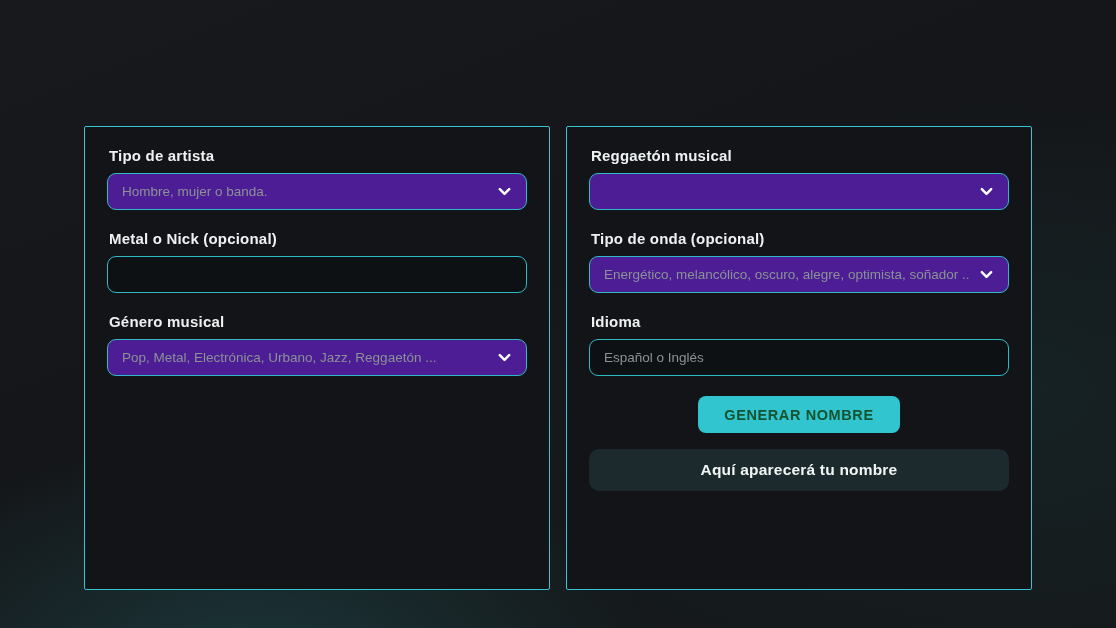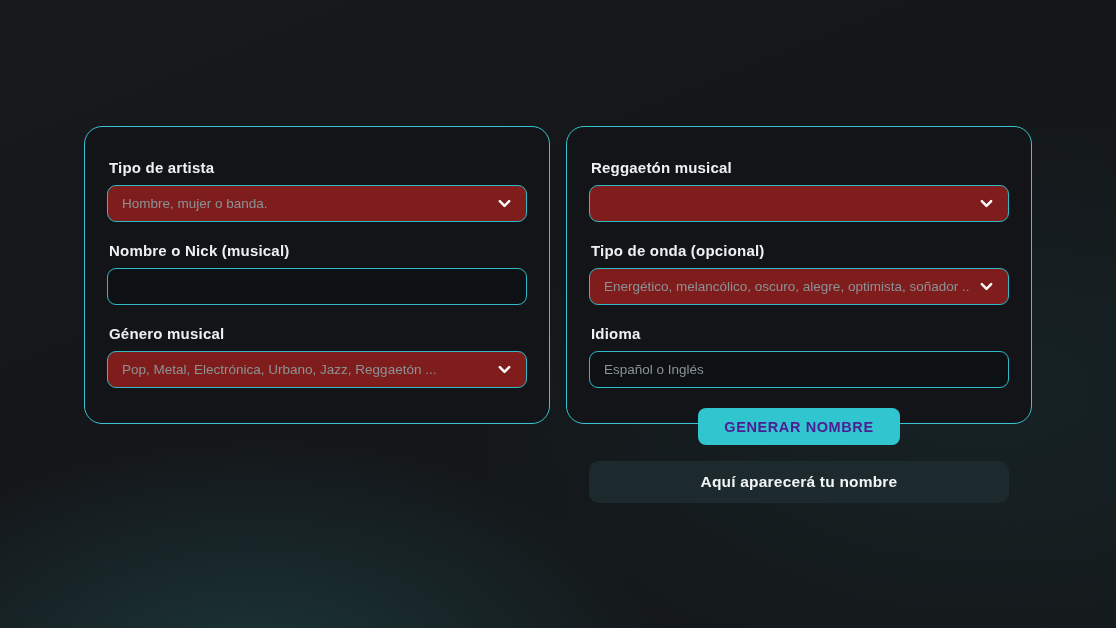--- a/index.html
+++ b/index.html
@@ -10,45 +10,45 @@
       radial-gradient(ellipse 620px 360px at 22% 108%, rgba(35, 84, 88, 0.50), rgba(35,84,88,0) 68%),
       radial-gradient(ellipse 760px 420px at 88% 62%, rgba(28, 62, 66, 0.28), rgba(28,62,66,0) 70%),
       linear-gradient(158deg, #17191c 0%, #141619 45%, #14181a 70%, #15191b 100%);
     position: relative;
   }
 
   .panel {
     position: absolute;
     top: 126px;
     width: 466px;
-    height: 298px;
+    height: 464px;
     background: #121417;
     border: 1.6px solid #38c4d0;
-    border-radius: 18px;
-    padding: 32px 22px;
+    border-radius: 2px;
+    padding: 20px 22px;
   }
   .panel.left  { left: 84px; }
   .panel.right { left: 566px; }
 
   .group { margin-bottom: 20px; }
 
   .field-label {
     display: block;
     color: #eef1f2;
     font-size: 15px;
     font-weight: 700;
     letter-spacing: 0.2px;
     margin: 0 0 9px 2px;
   }
 
   .field {
     position: relative;
     width: 100%;
     height: 37px;
-    background: #7f1d1d;
+    background: #4c1d95;
     border: 1.6px solid #2fbac6;
     border-radius: 9px;
     display: flex;
     align-items: center;
     padding: 0 14px;
     overflow: hidden;
   }
   .field .placeholder {
     color: #8b9296;
     font-size: 13.5px;
@@ -81,21 +81,21 @@
   }
   input.text-input::placeholder { color: #8b9296; opacity: 1; }
 
   .btn-row {
     display: flex;
     justify-content: center;
     margin-top: 20px;
   }
   .generate-btn {
     background: #31c5cf;
-    color: #4c1d95;
+    color: #14532d;
     border: none;
     border-radius: 8px;
     height: 37px;
     padding: 0 26px;
     font-family: "Liberation Sans", sans-serif;
     font-size: 14.5px;
     font-weight: 700;
     letter-spacing: 0.6px;
     cursor: pointer;
   }
@@ -127,21 +127,21 @@
       <span class="chev">
         <svg width="15" height="15" viewBox="0 0 16 16">
             <polyline points="3,5.5 8,10.5 13,5.5" fill="none" stroke="#ffffff" stroke-width="2.6" stroke-linecap="round" stroke-linejoin="round"></polyline>
           </svg>
       </span>
     </div>
   </div>
 
 
   <div class="group">
-    <span class="field-label">Nombre o Nick (musical)</span>
+    <span class="field-label">Metal o Nick (opcional)</span>
     <input class="text-input" type="text" placeholder="" style="">
   </div>
 
   <div class="group">
     <span class="field-label">Género musical</span>
     <div class="field">
       <span class="placeholder">Pop, Metal, Electrónica, Urbano, Jazz, Reggaetón ...</span>
       <span class="chev">
         <svg width="15" height="15" viewBox="0 0 16 16">
             <polyline points="3,5.5 8,10.5 13,5.5" fill="none" stroke="#ffffff" stroke-width="2.6" stroke-linecap="round" stroke-linejoin="round"></polyline>

